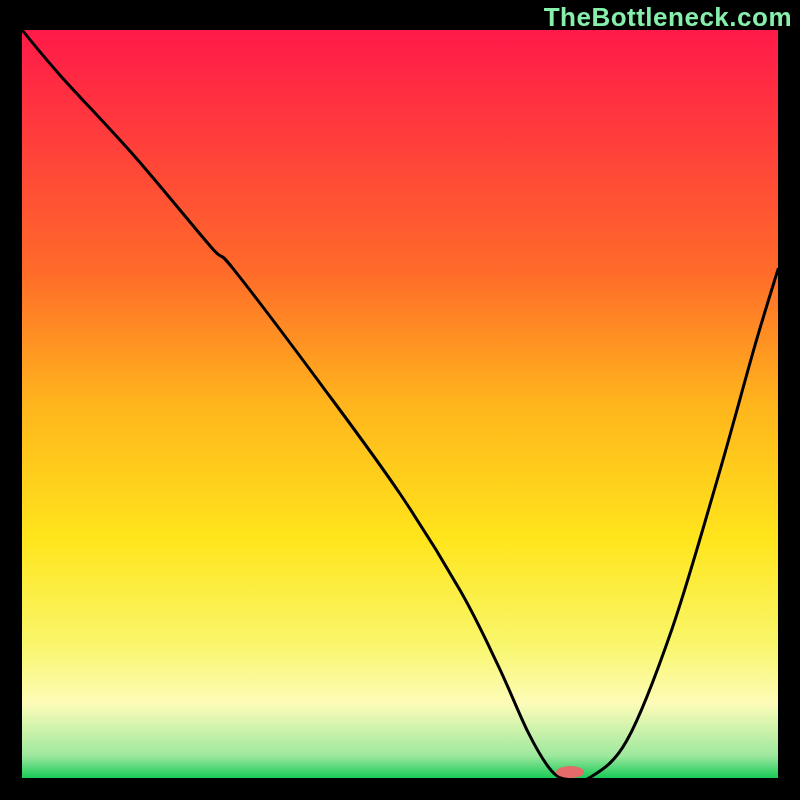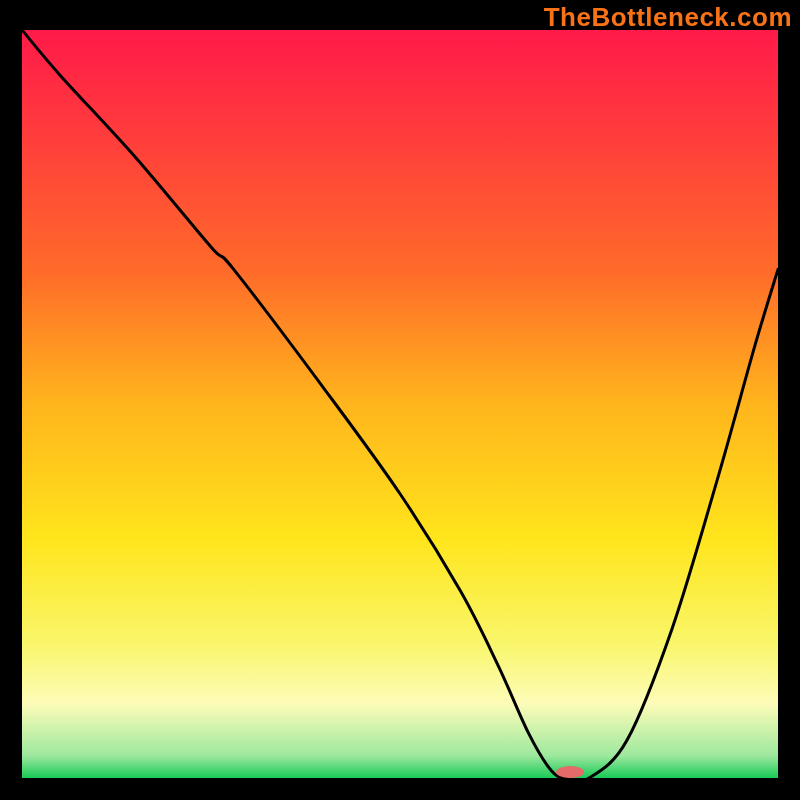--- a/index.html
+++ b/index.html
@@ -15,21 +15,21 @@
     left: 0;
     top: 0;
     width: 800px;
     height: 800px;
     background: #000;
   }
   .watermark {
     position: absolute;
     top: 2px;
     right: 8px;
-    color: #f97316;
+    color: #86efac;
     font-family: Arial, Helvetica, sans-serif;
     font-size: 26px;
     font-weight: 600;
     letter-spacing: 0.5px;
     user-select: none;
   }
   .plot {
     position: absolute;
     left: 22px;
     top: 30px;

